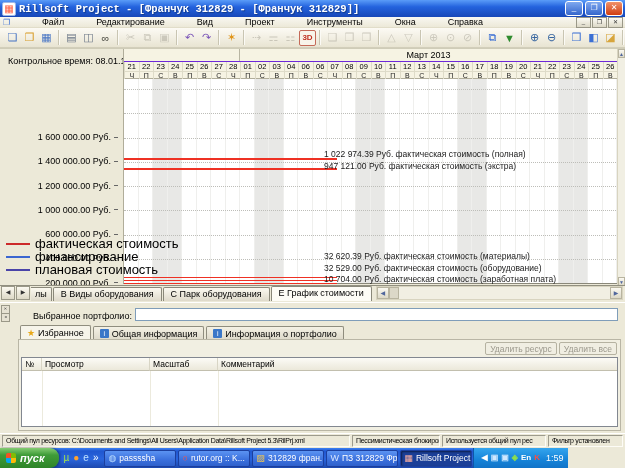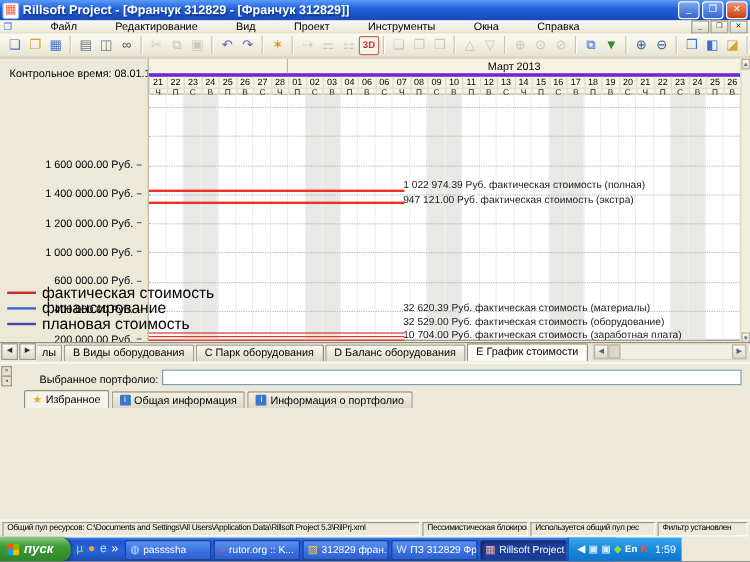--- a/index.html
+++ b/index.html
@@ -4,21 +4,21 @@
 <style>
   html,body{margin:0;padding:0;background:#555;}
   #screen{position:relative;width:625px;height:468px;background:#ece9d8;overflow:hidden;
           font-family:"Liberation Sans",sans-serif;color:#000;}
   
   .titlebar{position:absolute;left:0;top:0;width:625px;height:17px;display:flex;align-items:center;
     background:linear-gradient(180deg,#5a9cf8 0%,#2463de 40%,#1747b8 100%);padding:0 2px;box-sizing:border-box;}
   .appicon{width:12px;height:12px;font-size:10px;line-height:12px;color:#ff5a3c;background:#fff;
     border:1px solid #9db8e8;border-radius:2px;text-align:center;margin-right:3px;flex:none;}
   .apptitle{flex:1;color:#fff;font-size:10.5px;font-weight:bold;white-space:nowrap;overflow:hidden;
-    text-shadow:1px 1px 1px #123a8a;}
+    text-shadow:1px 1px 1px #123a8a;font-family:Liberation Mono, monospace;}
   .winbtn{width:16px;height:13px;margin-left:2px;border:1px solid #fff;border-radius:3px;flex:none;
     background:linear-gradient(180deg,#7fa8ef,#3566cc);color:#fff;font-size:8px;line-height:12px;text-align:center;}
   .winbtn.close{background:linear-gradient(180deg,#f0926a,#cf3d12);}
   
   .menubar{position:absolute;left:0;top:17px;width:625px;height:11px;background:linear-gradient(#f9f8f2,#ece9d8);
     display:flex;align-items:center;font-size:9px;box-sizing:border-box;padding:0 2px;border-bottom:1px solid #e1ddc9;}
   .childicon{width:9px;height:9px;font-size:8px;line-height:9px;color:#3b6fd4;margin:0 4px 0 1px;flex:none;}
   .mi{padding:0 6px;white-space:nowrap;margin-left:20px;}
   .mdibtns{margin-left:auto;display:flex;gap:1px;}
   .mdibtn{width:13px;height:9px;border:1px solid #9a9888;background:linear-gradient(#fcfbf5,#dcd8c6);
@@ -29,36 +29,36 @@
     display:flex;align-items:center;padding-left:4px;}
   .tbi{width:17px;height:16px;display:flex;align-items:center;justify-content:center;
     font-size:11px;flex:none;border-radius:2px;}
   .tbi.dis{color:#b2afa2 !important;opacity:.6;}
   .tbi.box3d{border:1px solid #c46a58;width:15px;height:14px;font-size:8px;font-weight:bold;background:#f8f4ea;}
   .tb-sep{width:0;height:15px;border-left:1px solid #c9c5b2;border-right:1px solid #fbfaf5;margin:0 3px;flex:none;}
   
   .chartregion{position:absolute;left:0;top:48px;width:625px;height:237px;background:#ece9d8;border-top:1px solid #cfccb8;}
   .charthdr{position:absolute;left:123px;top:0;width:494px;height:30px;background:#f6f3e3;
     border-bottom:1px solid #b0ad9a;box-sizing:border-box;border-left:1px solid #b0ad9a;}
-  .monthrow{height:12px;display:flex;font-size:9px;border-bottom:3px solid #6d28d9;}
+  .monthrow{height:12px;display:flex;font-size:9px;border-bottom:1px solid #6d28d9;}
   .mfeb{width:23.53%;box-sizing:border-box;border-right:1px solid #b8b5a2;}
   .mmar{flex:1;text-align:center;line-height:12px;}
   .dayrow{height:9px;display:flex;font-size:7.5px;border-bottom:1px solid #dedbc8;}
   .dayrow .dc,.dwrow .dc{flex:1;text-align:center;line-height:9px;box-sizing:border-box;border-left:1px solid #dedbc8;overflow:hidden;}
   .dwrow{height:8px;display:flex;font-size:7px;color:#222;}
   .dwrow .dc{line-height:8px;}
   .ctrltime{position:absolute;left:8px;top:7px;font-size:9px;white-space:nowrap;}
   
   .plot{position:absolute;left:123px;top:30px;width:494px;height:205px;background:#fff;
     border-left:1px solid #b0ad9a;border-bottom:1px solid #8a887a;box-sizing:border-box;display:flex;}
   .pc{flex:1;border-right:1px solid #efefed;box-sizing:border-box;}
   .pc.we{background:#e8e8e6;}
   .hl{position:absolute;left:0;width:494px;border-top:1px dotted #bdbdb8;height:0;}
   .rline{position:absolute;left:0;width:213px;height:2px;background:#ee3124;}
-  .annhost{position:absolute;left:212px;font-size:8.5px;white-space:nowrap;color:#1a1a1a;}
+  .annhost{position:absolute;left:200px;font-size:8.5px;white-space:nowrap;color:#1a1a1a;}
   .annhost div{height:11.5px;line-height:11.5px;}
   .yaxis{position:absolute;left:0;top:76px;width:118px;}
   .ylab{height:24.28px;display:flex;align-items:center;justify-content:flex-end;font-size:9px;white-space:nowrap;}
   .ylab::after{content:"";display:inline-block;width:4px;height:1px;background:#666;margin-left:3px;}
   .lgdhost{position:absolute;left:6px;top:188px;}
   .lg{height:13px;display:flex;align-items:center;gap:5px;font-size:13px;white-space:nowrap;}
   .lgline{width:24px;height:2px;flex:none;}
   .vsb{position:absolute;right:0;top:0;width:8px;height:237px;background:#f1efe3;border-left:1px solid #d8d4c0;box-sizing:border-box;}
   .vsb .ar{height:9px;font-size:5px;line-height:9px;text-align:center;color:#51679c;background:linear-gradient(#fbf9f1,#ddd9c7);border:1px solid #b8b4a0;box-sizing:border-box;}
   .vsb .ar.dn{position:absolute;bottom:0;left:0;right:0;}
@@ -379,21 +379,20 @@
       <div class="ar dn">▼</div>
     </div>
   </div>
 
   <div class="vtabrow">
     <span class="navbtn">◀</span>
     <span class="navbtn">▶</span>
     <span class="vtab partial">лы</span>
     <span class="vtab">B Виды оборудования</span>
     <span class="vtab">C Парк оборудования</span>
-    <span class="vtab">D Баланс оборудования</span>
     <span class="vtab active">E График стоимости</span>
     <span class="hsb">
       <span class="ar">◀</span>
       <span class="thumb"></span>
       <span class="track"></span>
       <span class="ar">▶</span>
     </span>
   </div>
 
   <div class="lower">
@@ -407,20 +406,39 @@
         <span>Избранное</span>
       </span>
       <span class="ptab">
         <span class="infoicon">i</span>
         <span>Общая информация</span>
       </span>
       <span class="ptab">
         <span class="infoicon">i</span>
         <span>Информация о портфолио</span>
       </span>
+    </div>
+    <div class="gbox">
+      <div class="gbtns">
+        <span class="gbtn">Удалить ресурс</span>
+        <span class="gbtn">Удалить все</span>
+      </div>
+      <div class="ptable">
+        <div class="thead">
+          <span class="th" style="width:20px">№</span>
+          <span class="th" style="width:108px">Просмотр</span>
+          <span class="th" style="width:68px">Масштаб</span>
+          <span class="th" style="flex:1;border-right:none">Комментарий</span>
+        </div>
+        <div class="tbody">
+          <span class="colline" style="left:20px"></span>
+          <span class="colline" style="left:128px"></span>
+          <span class="colline" style="left:196px"></span>
+        </div>
+      </div>
     </div>
   </div>
 
   <div class="sbar">
     <span class="spane" style="width:348px">Общий пул ресурсов:  C:\Documents and Settings\All Users\Application Data\Rillsoft Project 5.3\RilPrj.xml</span>
     <span class="spane" style="width:88px">Пессимистическая блокиров</span>
     <span class="spane" style="width:104px">Используется общий пул рес</span>
     <span class="spane" style="flex:1">Фильтр установлен</span>
   </div>
 

